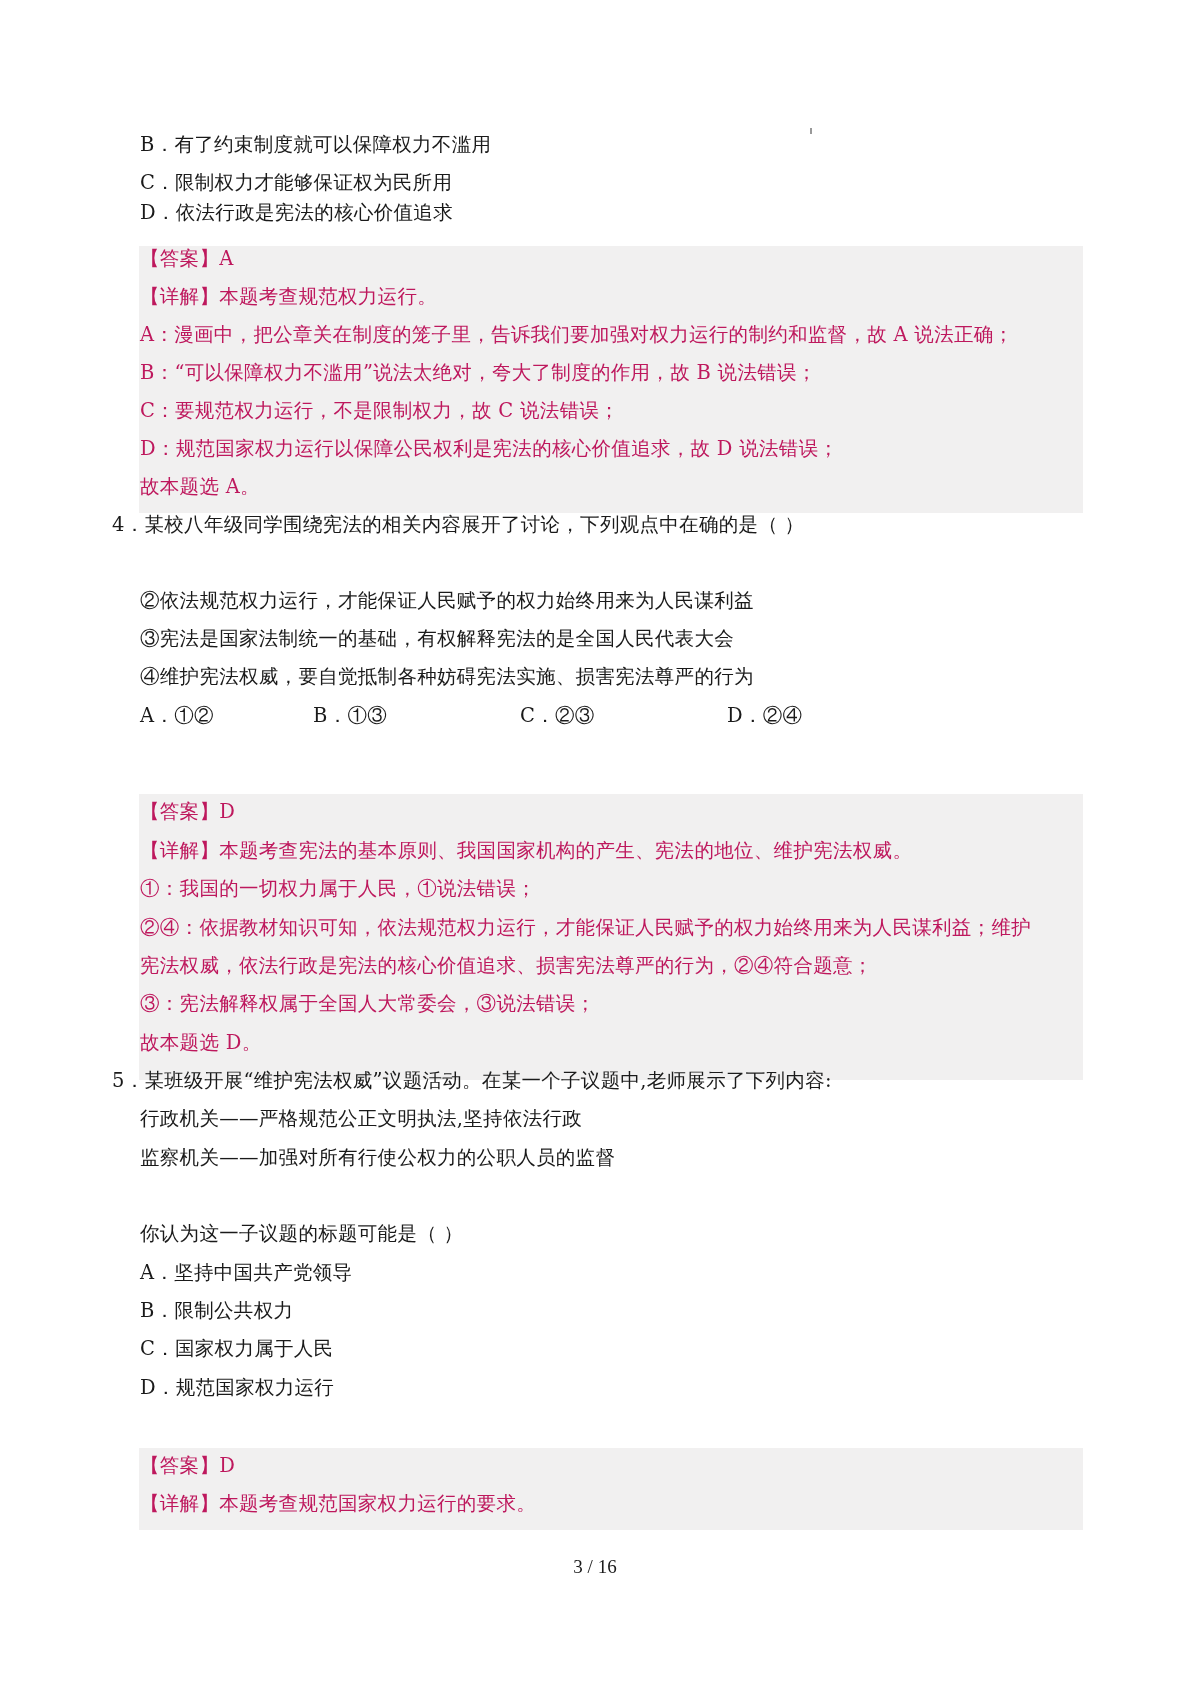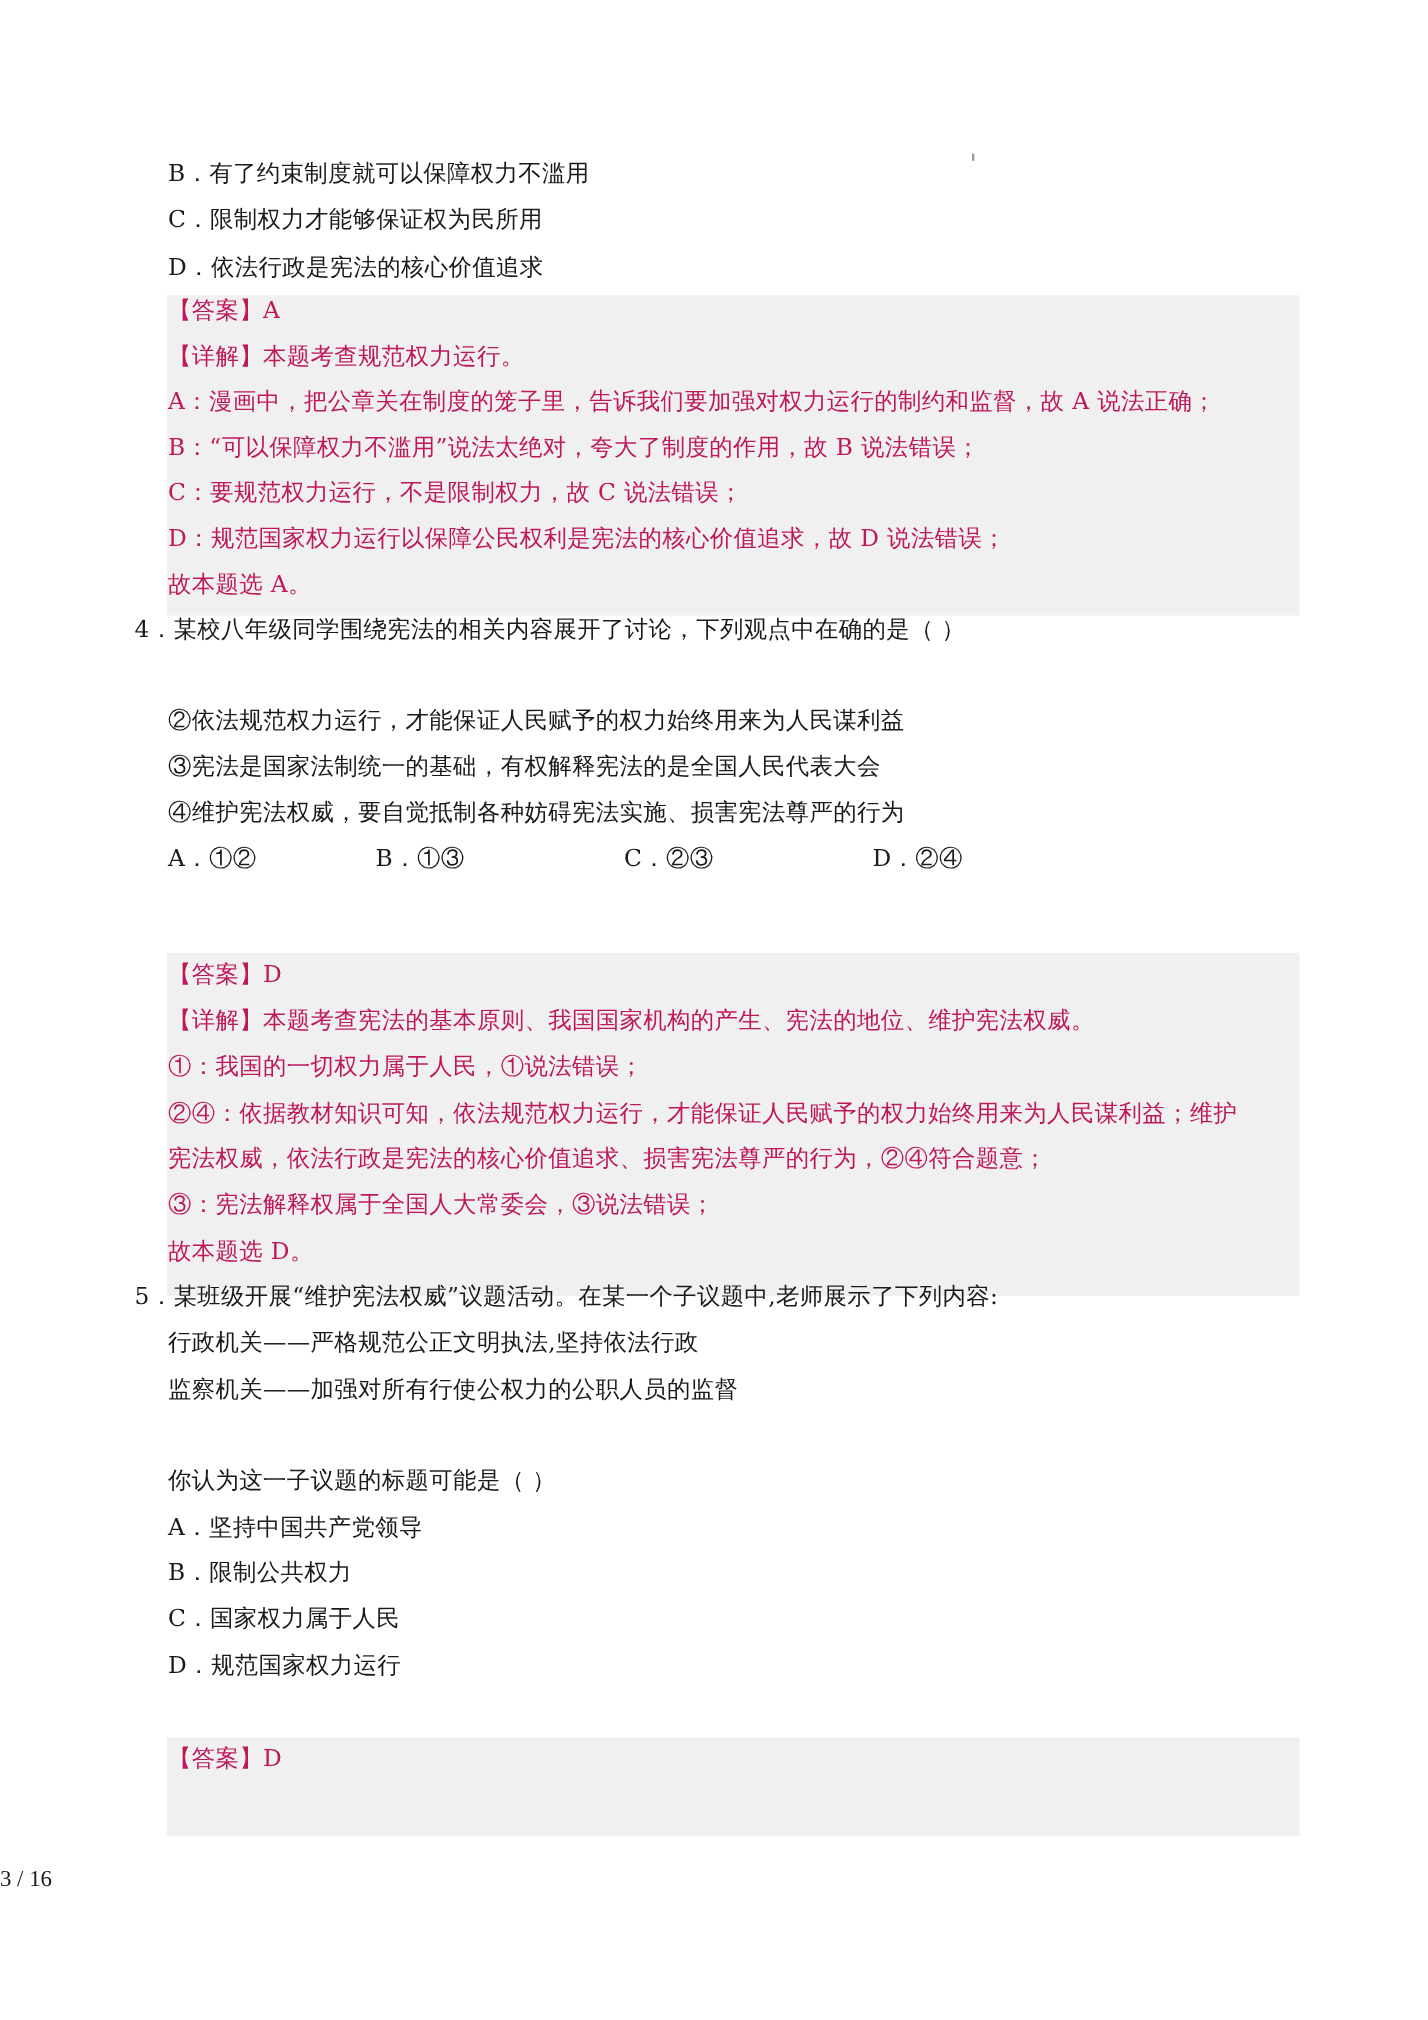--- a/index.html
+++ b/index.html
@@ -5,32 +5,32 @@
   html, body { margin: 0; padding: 0; background: #ffffff; }
   body { width: 1190px; height: 1683px; position: relative; overflow: hidden;
          font-family: "DejaVu Serif", "Liberation Serif", serif; color: #1a1a1a; }
   .page { position: absolute; left: 0; top: 0; width: 1190px; height: 1683px; }
   .line { position: absolute; left: 140px; height: 38px; line-height: 38px; font-size: 19.5px;
           white-space: nowrap; letter-spacing: 0.3px; }
   .qnum { left: 112px; }
   .red { color: #be185d; }
   .box { position: absolute; left: 139px; width: 944px; background: #f1f0f0; }
   .mark { position: absolute; left: 810px; top: 128px; width: 2px; height: 6px; background: #999; }
-  .footer { position: absolute; top: 1556px; left: 0; width: 1190px; text-align: left;
+  .footer { position: absolute; top: 1556px; left: 0; width: 1190px; text-align: center;
             font-size: 19px; font-family: "Liberation Serif", serif; }
 </style>
 </head>
 <body>
 
 <div class="page">
   <div class="mark"></div>
 
   <div class="line" style="top:126px">B．有了约束制度就可以保障权力不滥用</div>
   <div class="line" style="top:164px">C．限制权力才能够保证权为民所用</div>
-  <div class="line" style="top:204px">D．依法行政是宪法的核心价值追求</div>
+  <div class="line" style="top:194px">D．依法行政是宪法的核心价值追求</div>
 
   <div class="box" style="top:246px; height:267px;"></div>
   <div class="line red" style="top:240px">【答案】A</div>
   <div class="line red" style="top:278px">【详解】本题考查规范权力运行。</div>
   <div class="line red" style="top:316px">A：漫画中，把公章关在制度的笼子里，告诉我们要加强对权力运行的制约和监督，故 A 说法正确；</div>
   <div class="line red" style="top:354px">B：“可以保障权力不滥用”说法太绝对，夸大了制度的作用，故 B 说法错误；</div>
   <div class="line red" style="top:392px">C：要规范权力运行，不是限制权力，故 C 说法错误；</div>
   <div class="line red" style="top:430px">D：规范国家权力运行以保障公民权利是宪法的核心价值追求，故 D 说法错误；</div>
   <div class="line red" style="top:468px">故本题选 A。</div>
 
@@ -56,15 +56,16 @@
   <div class="line" style="top:1100px">行政机关——严格规范公正文明执法,坚持依法行政</div>
   <div class="line" style="top:1139px">监察机关——加强对所有行使公权力的公职人员的监督</div>
   <div class="line" style="top:1215px">你认为这一子议题的标题可能是（    ）</div>
   <div class="line" style="top:1254px">A．坚持中国共产党领导</div>
   <div class="line" style="top:1292px">B．限制公共权力</div>
   <div class="line" style="top:1330px">C．国家权力属于人民</div>
   <div class="line" style="top:1369px">D．规范国家权力运行</div>
 
   <div class="box" style="top:1448px; height:82px;"></div>
   <div class="line red" style="top:1447px">【答案】D</div>
+  <div class="line red" style="top:1485px">【详解】本题考查规范国家权力运行的要求。</div>
 
   <div class="footer">3 / 16</div>
 </div>
 
 </body></html>

